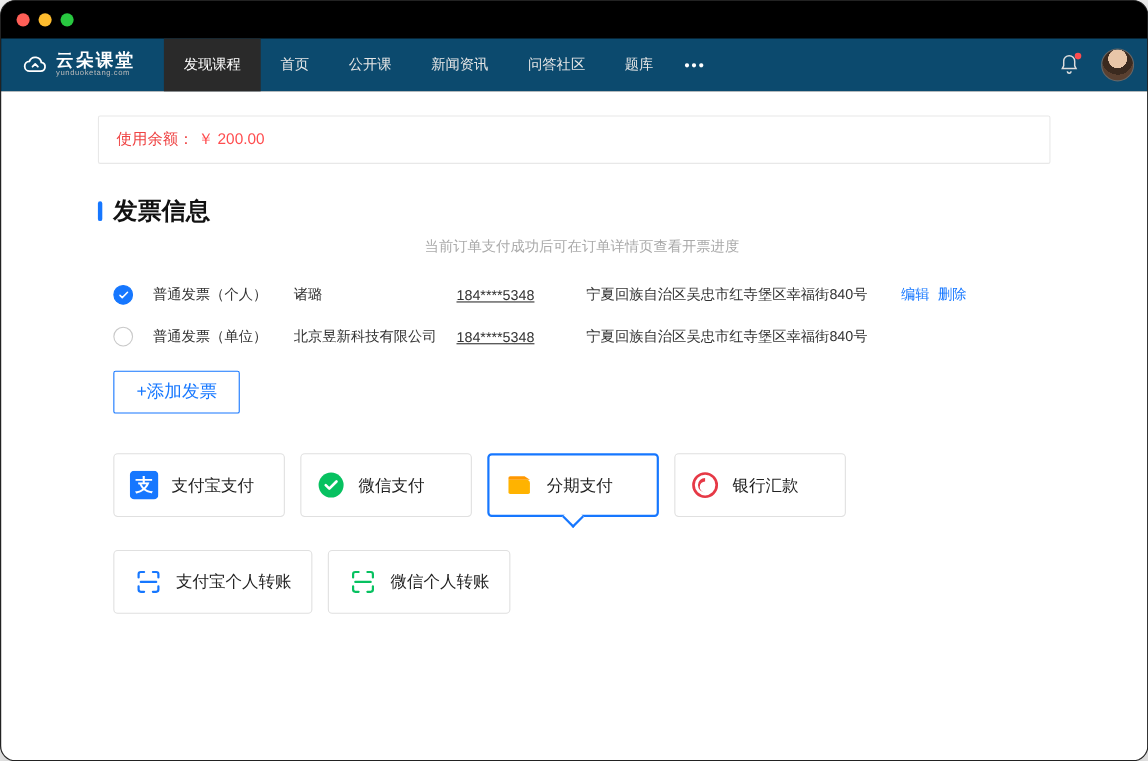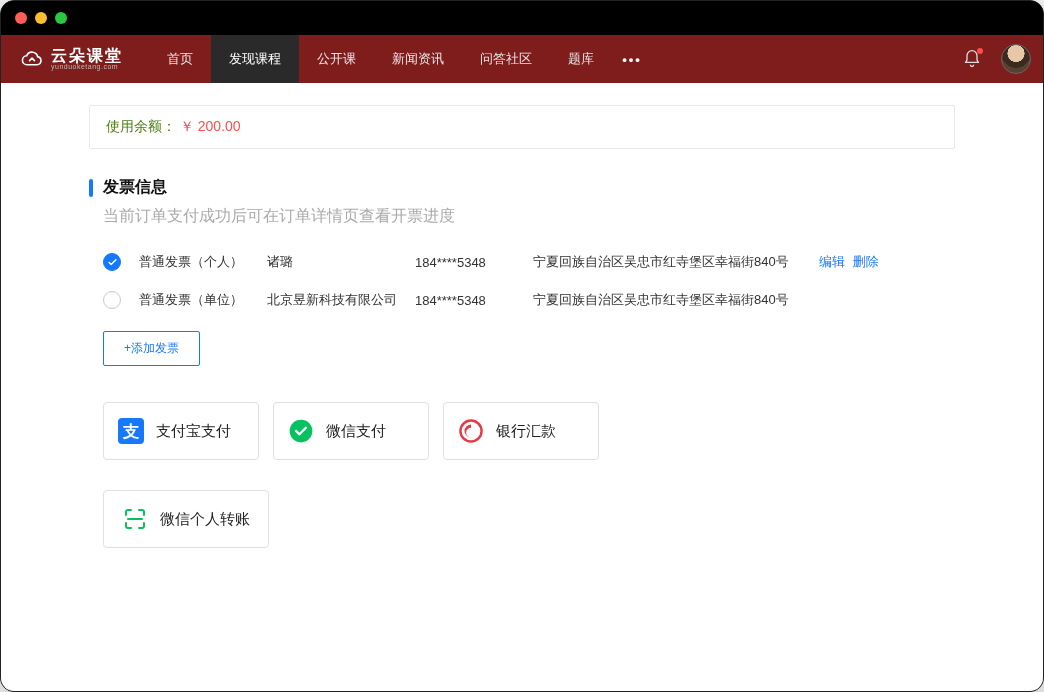--- a/index.html
+++ b/index.html
@@ -27,21 +27,21 @@
     padding: 0 14px;
     gap: 8px;
     background: #000;
   }
   .dot { width: 12px; height: 12px; border-radius: 50%; }
   .dot.red { background: #ff5f57; }
   .dot.yellow { background: #febc2e; }
   .dot.green { background: #28c840; }
   .topnav {
     height: 48px;
-    background: #7f1d1d;
+    background: #0c4a6e;
     display: flex;
     align-items: center;
     padding: 0 12px 0 18px;
     color: #fff;
     font-size: 13px;
     justify-content: center;
   }
   .logo {
     display: flex;
     align-items: center;
@@ -101,43 +101,44 @@
     padding: 22px 88px 30px 88px;
     color: #333;
   }
   .balance-box {
     border: 1px solid #e8e8e8;
     border-radius: 2px;
     padding: 12px 16px;
     margin-bottom: 28px;
     font-size: 14px;
   }
-  .balance-label { color: #4d7c0f; }
+  .balance-label { color: #ef4444; }
   .balance-value { color: #ff4d4f; font-weight: 500; }
 
   .section-title {
     display: flex;
     align-items: center;
-    font-size: 16px;
+    font-size: 22px;
     font-weight: 600;
     color: #111;
     margin-bottom: 8px;
   }
   .section-title::before {
     content: '';
     width: 4px; height: 18px;
     background: #1677ff;
     margin-right: 10px;
     border-radius: 2px;
   }
   .section-sub {
-    font-size: 16px;
+    font-size: 13px;
     color: #aaa;
     margin-left: 14px;
     margin-bottom: 16px;
+    text-align: center;
   }
 
   .invoice-row {
     display: flex;
     align-items: center;
     font-size: 13px;
     color: #333;
     padding: 10px 14px;
     gap: 18px;
   }
@@ -150,30 +151,30 @@
     cursor:pointer;
   }
   .radio.checked {
     background: #1677ff;
     border-color: #1677ff;
   }
   .radio.checked svg { display:block; }
   .radio svg { display:none; }
   .col-type { width: 110px; }
   .col-name { width: 130px; }
-  .col-phone { width: 100px; }
+  .col-phone { width: 100px; text-decoration: underline; }
   .col-addr { flex:0 0 auto; min-width: 260px; }
   .row-actions { margin-left: 8px; }
   .row-actions span { color: #1677ff; margin-right: 4px; cursor:pointer; }
 
   .add-invoice {
     margin: 12px 14px 0 14px;
     border: 1px solid #1677ff;
     color: #1677ff;
-    font-size: 12px;
+    font-size: 16px;
     padding: 8px 20px;
     background: #fff;
     cursor: pointer;
     border-radius: 2px;
   }
 
   .pay-section { margin-top: 36px; }
   .pay-grid {
     display: flex;
     flex-wrap: wrap;
@@ -265,22 +266,22 @@
             <path d="M23 14a7 7 0 0 0-13.5-2A5.5 5.5 0 0 0 10 23h12a5 5 0 0 0 1-9.9z" fill="none" stroke="#fff" stroke-width="2"></path>
             <path d="M13 18l3-3 3 3" fill="none" stroke="#fff" stroke-width="2" stroke-linecap="round" stroke-linejoin="round"></path>
           </svg>
       </div>
       <div>
         <div class="logo-text">云朵课堂</div>
         <div class="logo-sub">yunduoketang.com</div>
       </div>
     </div>
     <div class="nav-items">
+      <div class="nav-item active">发现课程</div>
       <div class="nav-item">首页</div>
-      <div class="nav-item active">发现课程</div>
       <div class="nav-item">公开课</div>
       <div class="nav-item">新闻资讯</div>
       <div class="nav-item">问答社区</div>
       <div class="nav-item">题库</div>
       <div class="nav-more">•••</div>
     </div>
     <div class="nav-spacer"></div>
     <div class="bell">
       <svg viewBox="0 0 24 24" width="20" height="20" fill="none" stroke="#ddd" stroke-width="1.6">
           <path d="M6 8a6 6 0 0 1 12 0v5l1.5 3h-15L6 13z"></path>
@@ -350,37 +351,54 @@
           <div class="pay-icon">
             <svg viewBox="0 0 32 32" width="26" height="26">
                   <circle cx="16" cy="16" r="14" fill="#07c160"></circle>
                   <path d="M10 16l4 4 8-8" fill="none" stroke="#fff" stroke-width="3" stroke-linecap="round" stroke-linejoin="round"></path>
                 </svg>
           </div>
           <span>微信支付</span>
         </div>
 
 
+        <div class="pay-card selected">
+          <div class="pay-icon">
+            <svg viewBox="0 0 32 32" width="26" height="26">
+                  <path d="M4 10h20a4 4 0 0 1 4 4v10a2 2 0 0 1-2 2H6a2 2 0 0 1-2-2z" fill="#ffb300"></path>
+                  <path d="M4 10V8a2 2 0 0 1 2-2h16l6 4z" fill="#ff9800"></path>
+                </svg>
+          </div>
+          <span>分期支付</span>
+        </div>
 
         <div class="pay-card">
           <div class="pay-icon">
             <svg viewBox="0 0 32 32" width="26" height="26">
                   <circle cx="16" cy="16" r="13" fill="none" stroke="#e63946" stroke-width="3"></circle>
                   <path d="M16 8a8 8 0 0 0 0 16 6 6 0 0 1 0-12" fill="#e63946"></path>
                 </svg>
           </div>
           <span>银行汇款</span>
         </div>
 
       </div>
 
 
       <div class="transfer-row">
         <div class="transfer-card">
           <div class="pay-icon">
+            <svg viewBox="0 0 24 24" width="24" height="24" fill="none" stroke="#1677ff" stroke-width="2" stroke-linecap="round">
+                  <path d="M3 8V5a2 2 0 0 1 2-2h3M21 8V5a2 2 0 0 0-2-2h-3M3 16v3a2 2 0 0 0 2 2h3M21 16v3a2 2 0 0 1-2 2h-3M5 12h14"></path>
+                </svg>
+          </div>
+          <span>支付宝个人转账</span>
+        </div>
+        <div class="transfer-card">
+          <div class="pay-icon">
             <svg viewBox="0 0 24 24" width="24" height="24" fill="none" stroke="#07c160" stroke-width="2" stroke-linecap="round">
                   <path d="M3 8V5a2 2 0 0 1 2-2h3M21 8V5a2 2 0 0 0-2-2h-3M3 16v3a2 2 0 0 0 2 2h3M21 16v3a2 2 0 0 1-2 2h-3M5 12h14"></path>
                 </svg>
           </div>
           <span>微信个人转账</span>
         </div>
       </div>
 
     </div>
 

